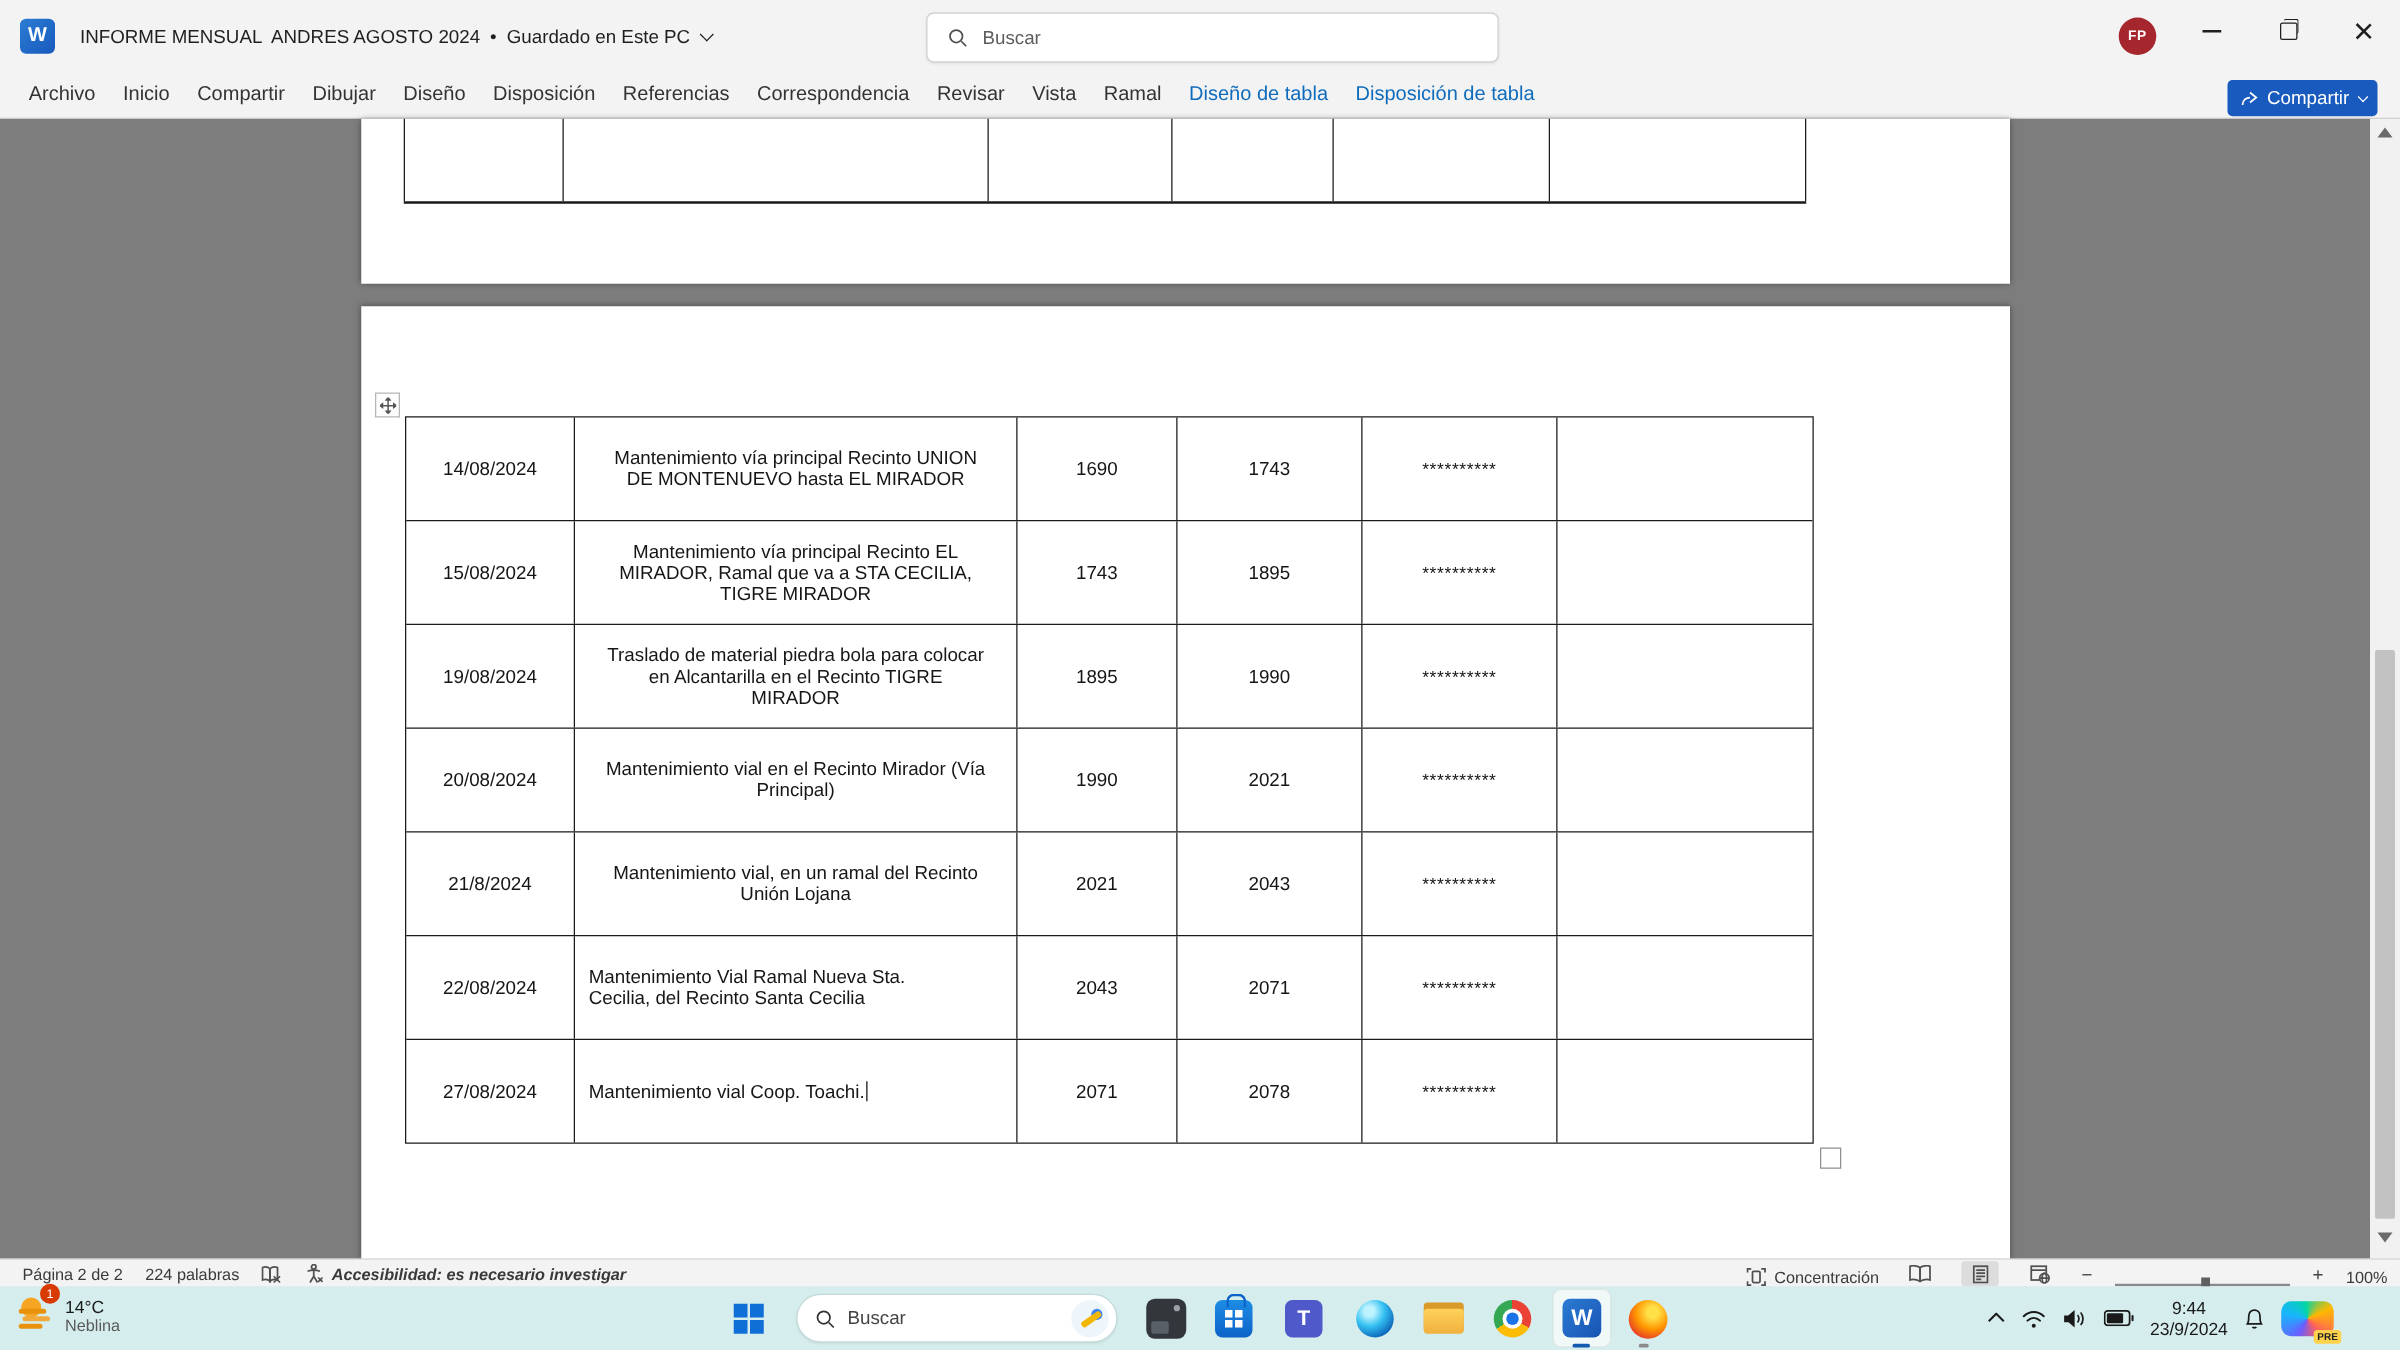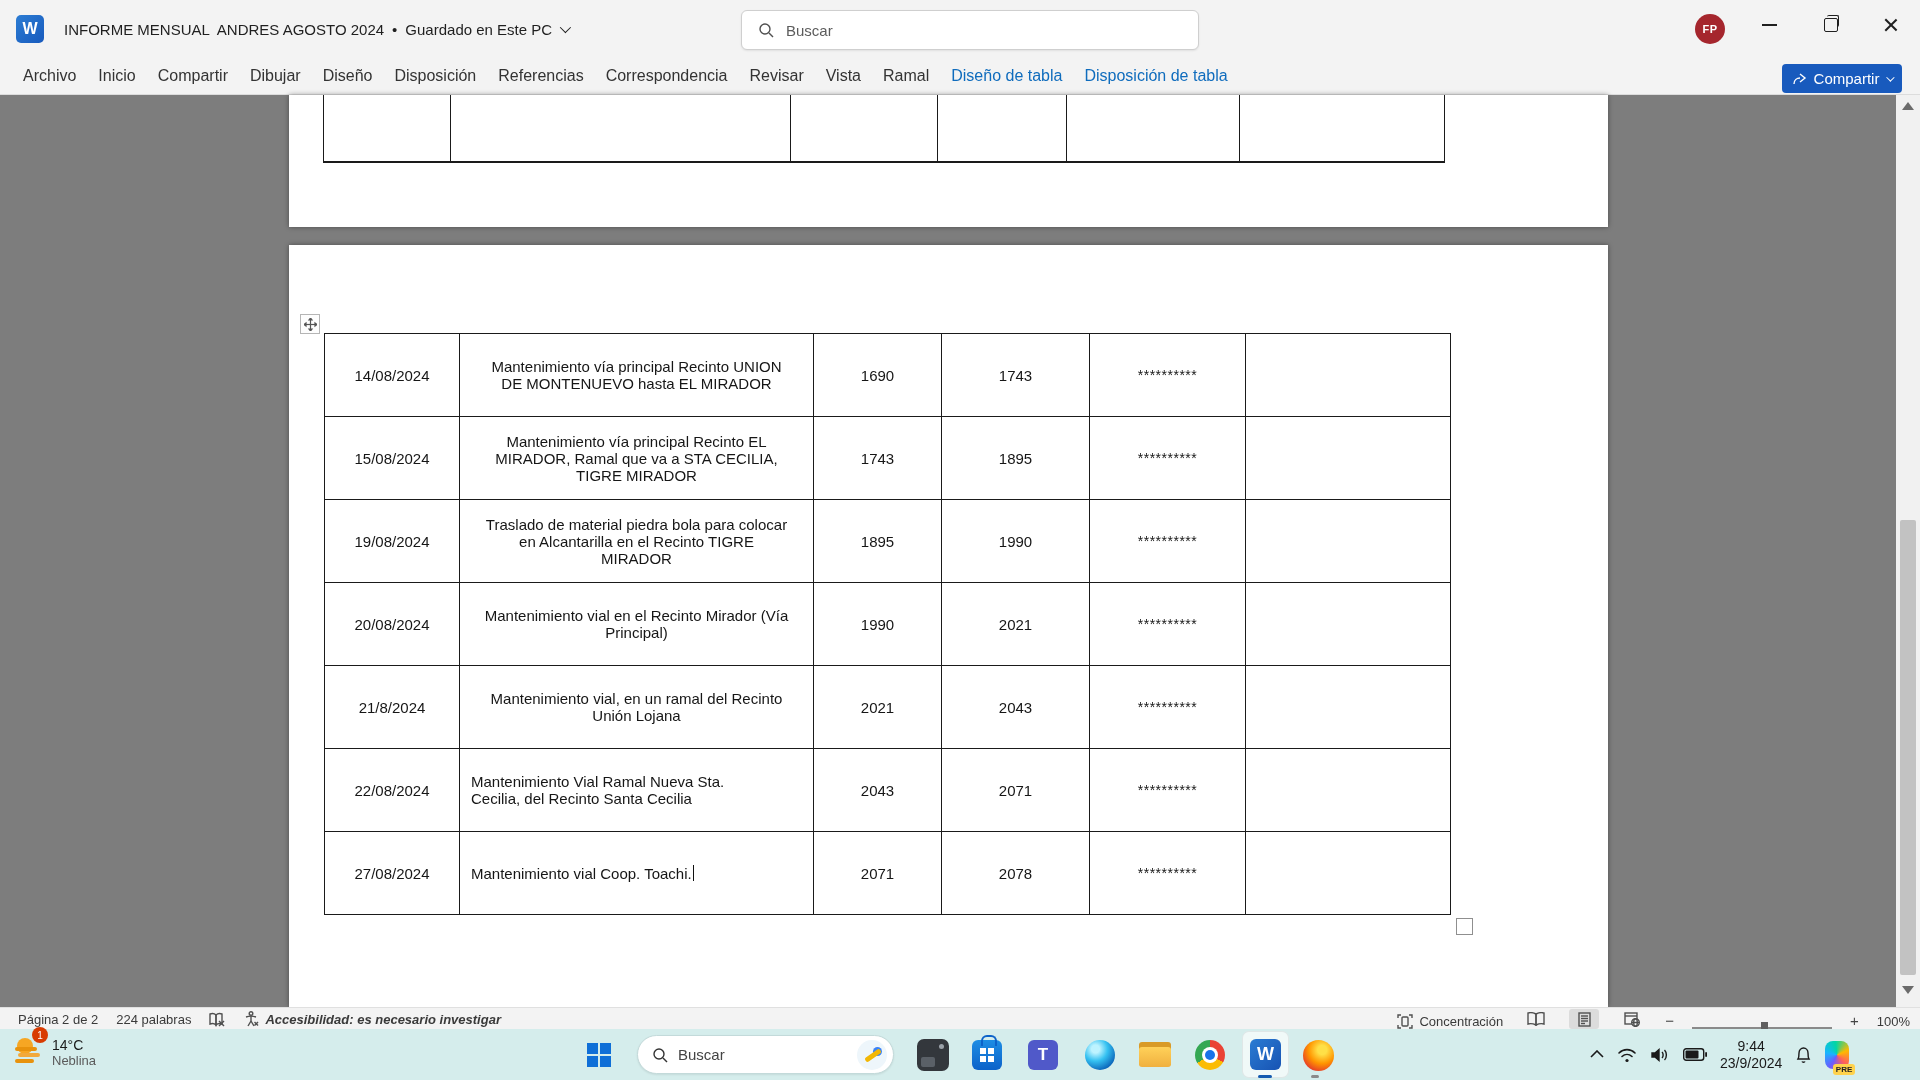--- a/index.html
+++ b/index.html
@@ -117,21 +117,21 @@
   #icon-chrome::before{content:"";position:absolute;left:7px;top:7px;width:16px;height:16px;border-radius:50%;background:#fff;}
   #icon-chrome::after{content:"";position:absolute;left:10px;top:10px;width:10px;height:10px;border-radius:50%;background:#1a73e8;}
   #word-app-box{left:1242px;top:1031px;width:45px;height:45px;background:rgba(255,255,255,.65);border:1px solid rgba(0,0,0,.07);border-radius:7px;display:flex;align-items:center;justify-content:center;}
   #icon-wordapp{width:31px;height:31px;border-radius:6px;background:linear-gradient(135deg,#2b7cd3,#1753b3);color:#fff;font-weight:bold;font-size:18px;display:flex;align-items:center;justify-content:center;}
   #word-underline{left:1258px;top:1075px;width:14px;height:3px;border-radius:2px;background:#135bb0;}
   #icon-firefox{width:31px;height:31px;border-radius:50%;background:radial-gradient(circle at 62% 32%,#ffe047 0 16%,#ff9500 48%,#e3322d 82%);}
   #ff-dash{left:1311px;top:1075px;width:8px;height:3px;border-radius:2px;background:#8a8a8a;}
   #tray{position:absolute;left:1590px;top:1029px;height:51px;display:flex;align-items:center;gap:13px;color:#1a1a1a;}
   #tray svg{display:block;}
   #tray-clock{text-align:center;font-size:14px;line-height:17px;color:#1a1a1a;}
-  #copilot{width:24px;height:28px;border-radius:8px;background:conic-gradient(from 210deg,#6a5cff,#19b5fe,#00d6a4,#ffb900,#ff5e5e,#6a5cff);position:relative;}
+  #copilot{width:42px;height:28px;border-radius:8px;background:conic-gradient(from 210deg,#6a5cff,#19b5fe,#00d6a4,#ffb900,#ff5e5e,#6a5cff);position:relative;}
   #copilot .pre{position:absolute;right:-6px;bottom:-6px;background:#ffd24c;color:#222;font-size:8px;font-weight:bold;padding:1px 3px;border-radius:3px;}
   svg.lineic{stroke:#505050;fill:none;stroke-width:1.4;}
 </style>
 </head>
 <body>
 
 <div id="titlebar" class="abs">
   <div id="word-tile" class="abs">
       <span>W</span>
     </div>

